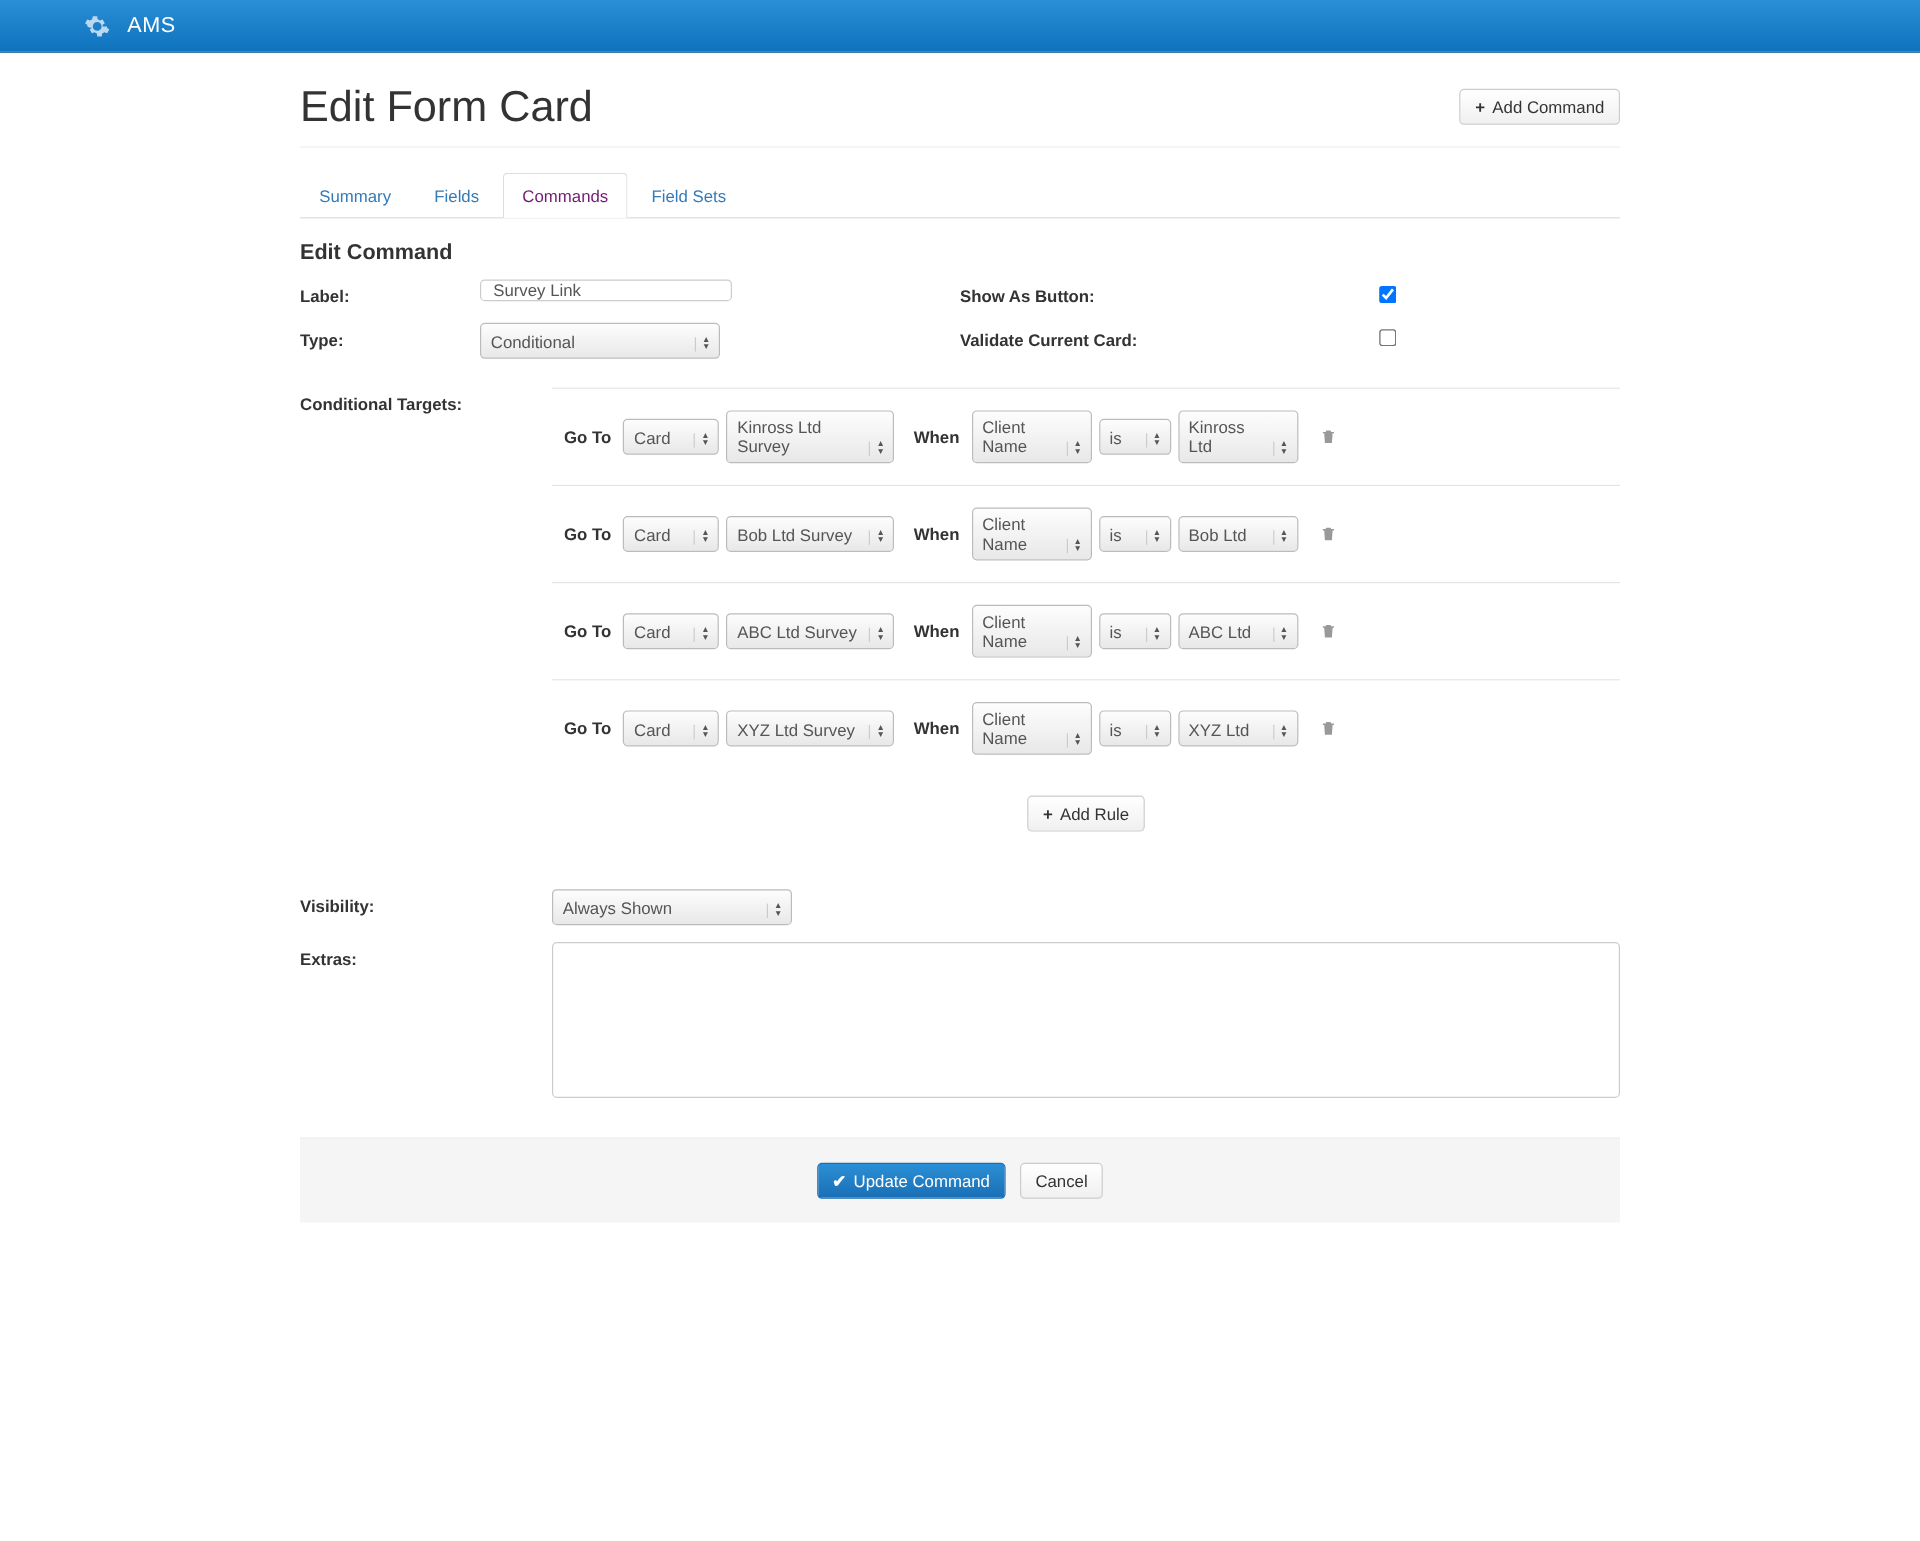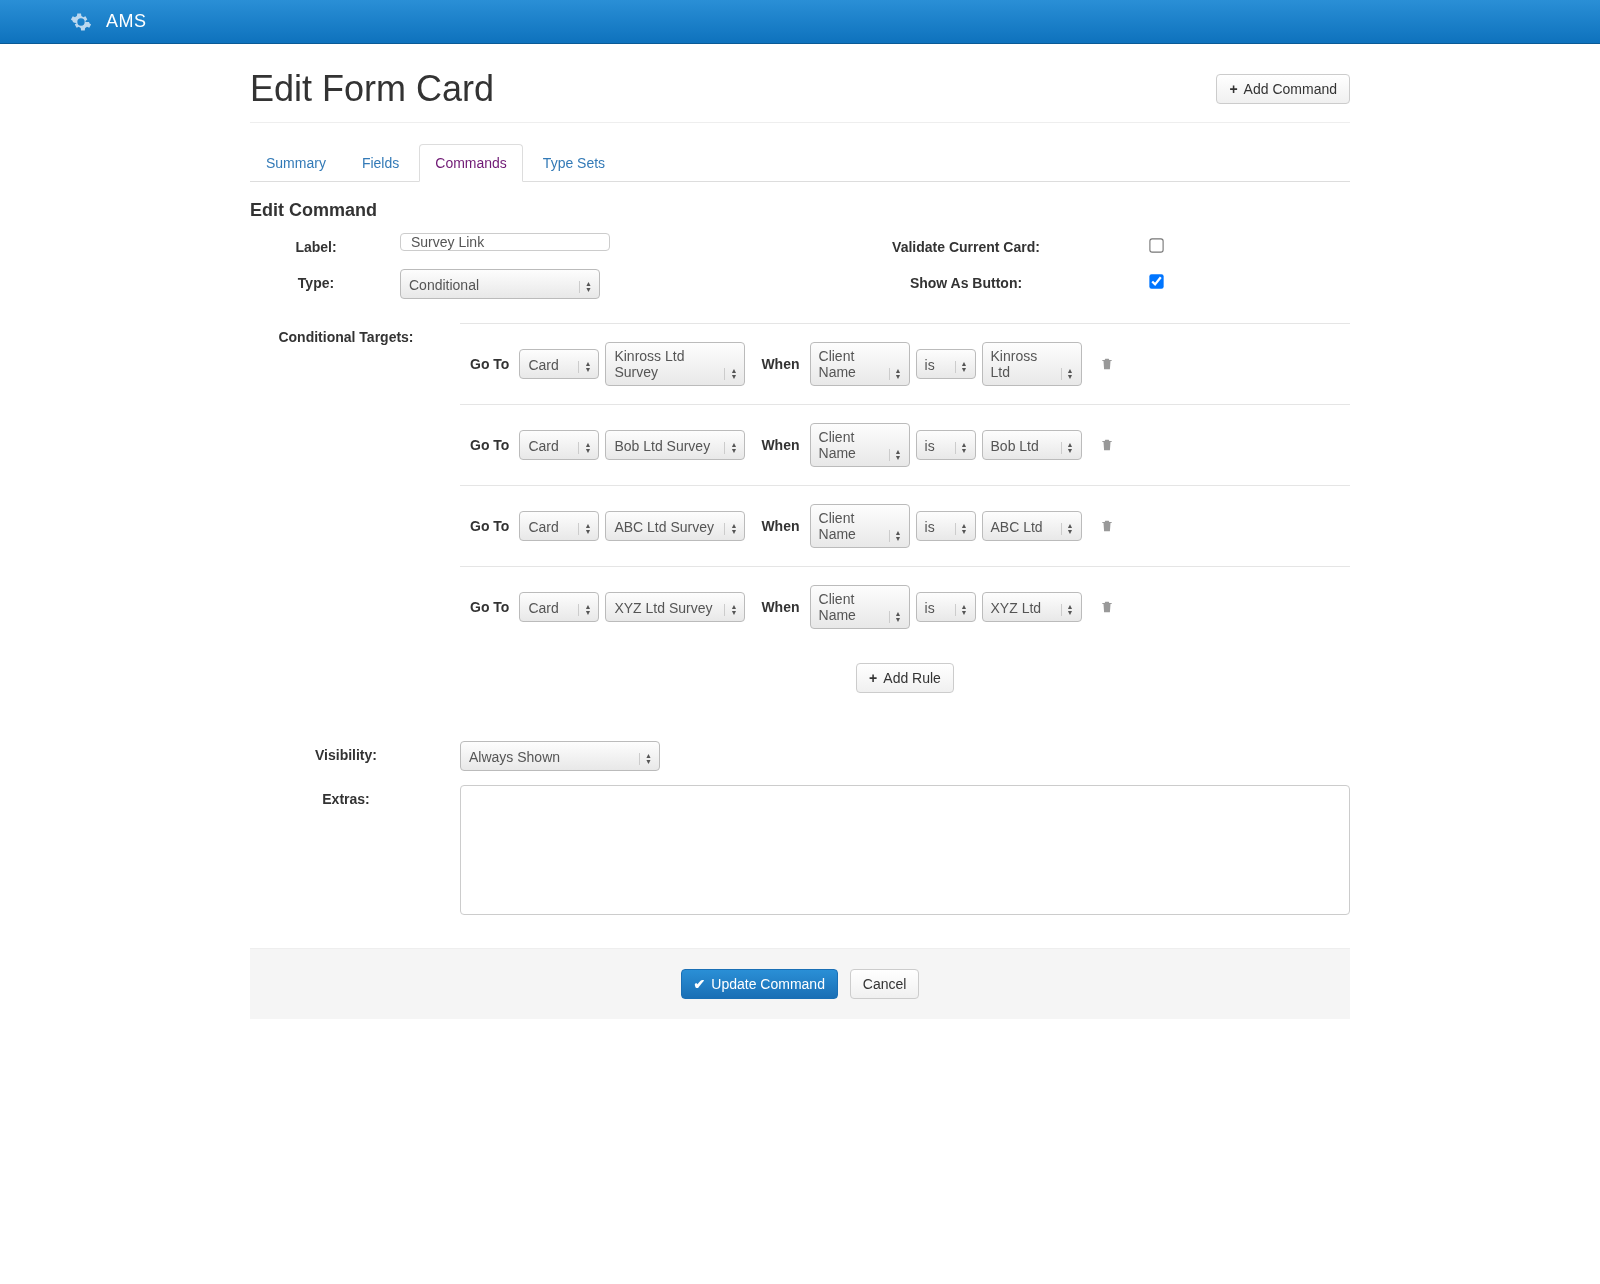--- a/index.html
+++ b/index.html
@@ -56,21 +56,21 @@
   }
   .tabs li.active a {
     color: #701a75; background: #fff;
     border-color: #ddd #ddd #fff;
   }
 
   .section-title { font-size: 18px; font-weight: bold; color: #333; margin: 18px 0 12px; }
 
   .form-row { display: flex; margin-bottom: 14px; }
   .form-row .label-col {
-    width: 150px; text-align: center; padding-right: 18px; padding-top: 6px;
+    width: 150px; text-align: left; padding-right: 18px; padding-top: 6px;
     font-size: 14px; font-weight: bold; color: #333;
   }
   .form-row .field-col { flex: 1; }
   .two-col { display: flex; }
   .two-col .left, .two-col .right { flex: 1; }
   .right .label-col { width: 350px; }
 
   input[type=text], textarea {
     border: 1px solid #ccc; border-radius: 4px;
     padding: 0 10px; font-size: 14px; color: #555;
@@ -155,21 +155,21 @@
       <li>
           <a href="#">Summary</a>
         </li>
       <li>
           <a href="#">Fields</a>
         </li>
       <li class="active">
           <a href="#">Commands</a>
         </li>
       <li>
-          <a href="#">Type Sets</a>
+          <a href="#">Field Sets</a>
         </li>
     </ul>
   </div>
 
   <div class="section-title">Edit Command</div>
 
   <div class="two-col">
     <div class="left">
       <div class="form-row">
         <div class="label-col">Label:</div>
@@ -182,29 +182,29 @@
         <div class="field-col">
           <div class="select-wrap select-w200">
             <span class="sel-label">Conditional</span>
             <span class="arrows">▲<br>▼</span>
           </div>
         </div>
       </div>
     </div>
     <div class="right">
       <div class="form-row">
+        <div class="label-col">Show As Button:</div>
+        <div class="field-col" style="padding-top:6px">
+          <input type="checkbox" checked="" style="">
+        </div>
+      </div>
+      <div class="form-row">
         <div class="label-col">Validate Current Card:</div>
         <div class="field-col" style="padding-top:6px">
           <input type="checkbox" style="">
-        </div>
-      </div>
-      <div class="form-row">
-        <div class="label-col">Show As Button:</div>
-        <div class="field-col" style="padding-top:6px">
-          <input type="checkbox" checked="" style="">
         </div>
       </div>
     </div>
   </div>
 
   <div class="form-row" style="margin-top:10px">
     <div class="label-col" style="width:210px">Conditional Targets:</div>
     <div class="targets-box">
 
       <div class="target-row">

